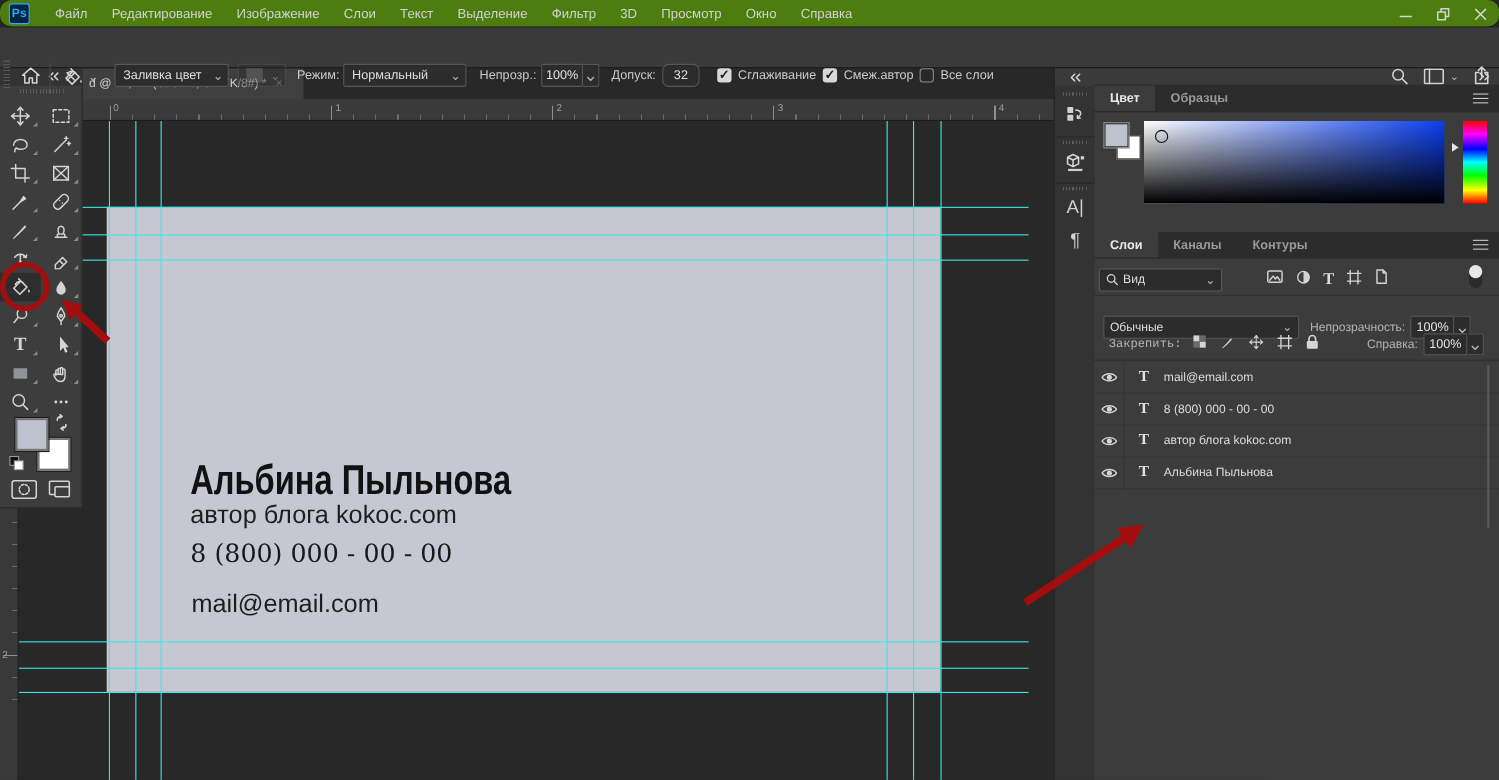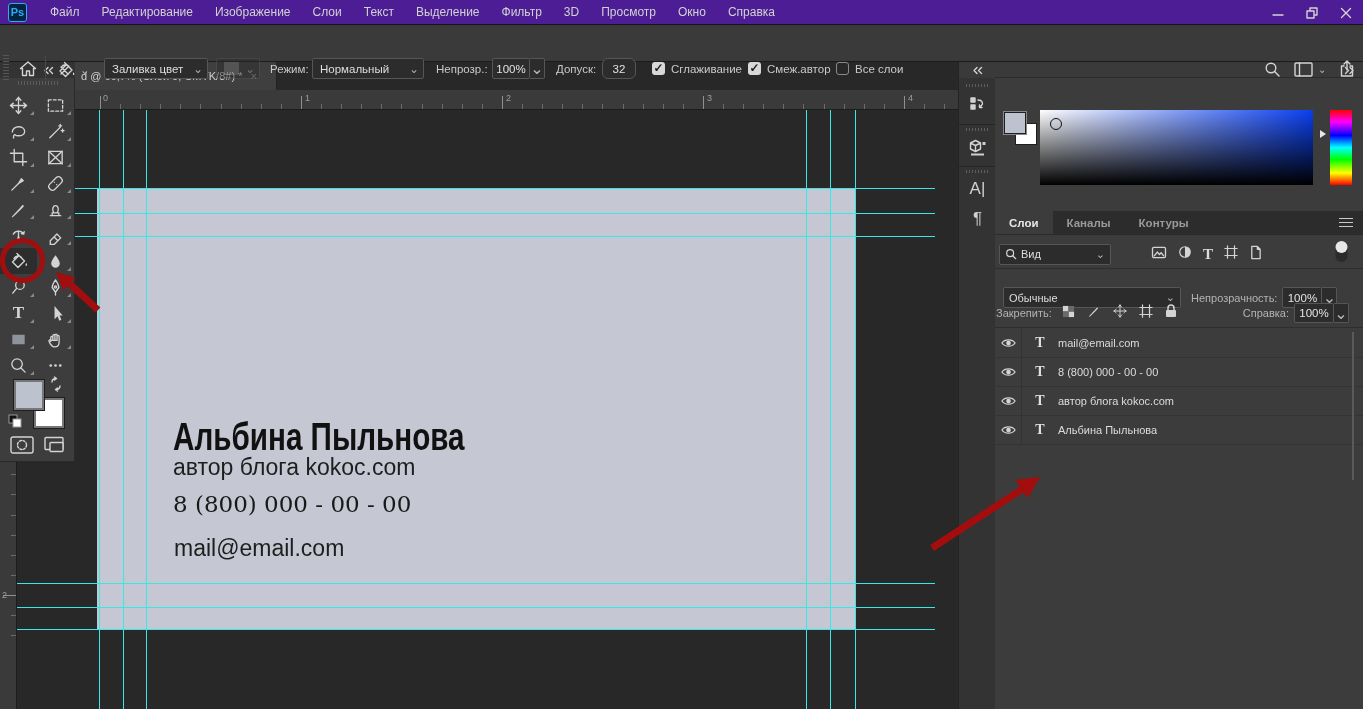--- a/index.html
+++ b/index.html
@@ -2,22 +2,22 @@
 <html><head>
 <meta charset="utf-8">
 <style>
   * { margin:0; padding:0; box-sizing:border-box; }
   html,body { width:1363px; height:709px; overflow:hidden; background:#262626;
     font-family:"Liberation Sans", sans-serif; color:#d6d6d6; }
   .abs { position:absolute; }
   #stage { position:relative; width:1363px; height:709px; }
 
   
-  #menubar { left:0; top:0; width:1363px; height:25px; background:#4c1d95; z-index:40;
-    display:flex; align-items:center; border-bottom:1px solid #141414;}
+  #menubar { left:0; top:0; width:1363px; height:25px; background:#4d7c0f; z-index:40;
+    display:flex; align-items:center; border-bottom:1px solid #141414;border-radius:11px;}
   .ps-badge { width:19px; height:19px; margin:0 12px 0 8px; background:#00253f; border:1px solid #31a8ff;
     border-radius:3px; color:#31a8ff; font-size:11px; font-weight:bold; display:flex; align-items:center; justify-content:center;}
   .menu-item { padding:0 11px; font-size:12px; color:#d2d2d2; line-height:25px; cursor:default;}
   #win-controls { position:absolute; right:0; top:0; height:25px; display:flex; align-items:center;}
   .winbtn { width:34px; height:25px; display:flex; align-items:center; justify-content:center; color:#bdbdbd;}
 
   
   #optionsbar { left:0; top:25px; width:1363px; height:37px; background:#3a3a3a; z-index:40;
     border-bottom:1px solid #1b1b1b; }
   .grip { left:3px; top:30px; width:6px; height:26px;
@@ -481,20 +481,29 @@
   </div>
 
   <div id="dock" class="abs">
     <div id="dock-hdr">
       <span>
         <svg class="ic" width="11" height="9" viewBox="0 0 11 9">
             <path d="M1.5 1.5 L4.5 4.5 L1.5 7.5 M6 1.5 L9 4.5 L6 7.5"></path>
           </svg></span>
     </div>
 
+    <div class="tabs" style="top:16px;">
+      <div class="ptab active">Цвет</div>
+      <div class="ptab">Образцы</div>
+      <div class="hamb">
+          <div></div>
+          <div></div>
+          <div></div>
+        </div>
+    </div>
     <div class="cswatch" style="left:9px;top:50px;background:#bdc2cf;z-index:2;outline:1.5px solid #888;"></div>
     <div class="cswatch" style="left:20px;top:61px;background:#fff;z-index:1;"></div>
     <div id="color-field">
       <div id="field-marker"></div>
     </div>
     <div id="hue-marker"></div>
     <div id="hue-strip"></div>
 
     <div class="tabs" style="top:149px;">
       <div class="ptab active">Слои</div>
@@ -549,21 +558,21 @@
       <div class="minisel" style="margin-left:8px;width:178px;">
         <span>Обычные</span>
           <span style="margin-left:auto;color:#b5b5b5;">⌄</span>
       </div>
       <span class="plabel" style="margin-left:10px;">Непрозрачность:</span>
       <div class="valbox" style="width:40px;height:21px;margin-left:5px;">100%</div>
       <div class="chevbox" style="height:21px;">⌄</div>
     </div>
 
     <div class="prow" style="top:237px;height:29px;border-bottom:1px solid #2e2e2e;">
-      <span class="plabel" style="margin-left:1px;">Закрепить:</span>
+      <span class="plabel" style="margin-left:13px;font-family:Liberation Mono, monospace;">Закрепить:</span>
       <div style="display:flex;gap:12px;margin-left:10px;align-items:center;">
         <span>
           <svg width="13" height="13" viewBox="0 0 14 14">
               <rect x="1" y="1" width="6" height="6" fill="#d4d4d4"></rect>
               <rect x="7" y="7" width="6" height="6" fill="#d4d4d4"></rect>
               <rect x="1" y="7" width="6" height="6" fill="#6a6a6a"></rect>
               <rect x="7" y="1" width="6" height="6" fill="#6a6a6a"></rect>
             </svg></span>
         <span>
           <svg class="icf" width="14" height="14" viewBox="0 0 20 20">

